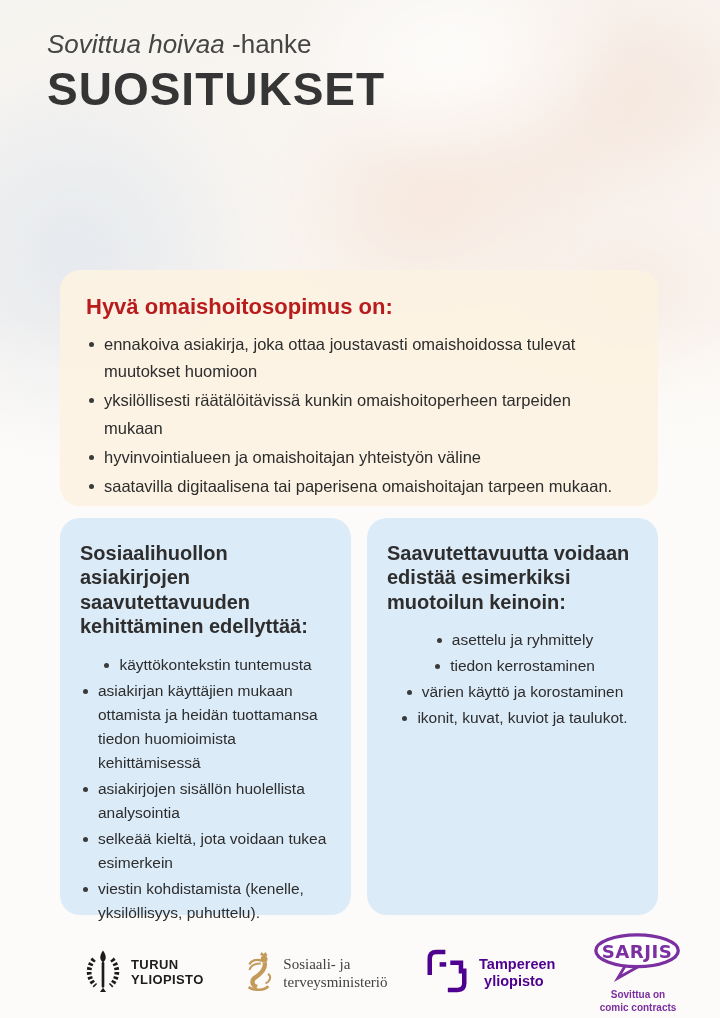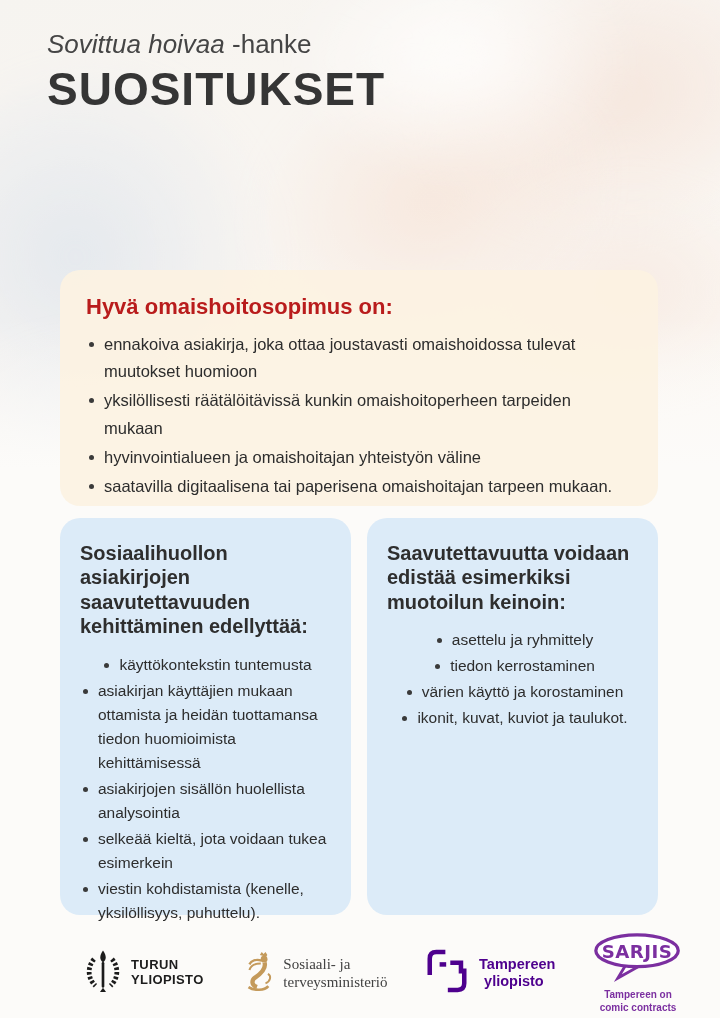--- a/index.html
+++ b/index.html
@@ -208,19 +208,19 @@
 
     <div class="logo logo-sarjis">
       <span>
         <svg width="92" height="50" viewBox="0 0 96 52">
           <polygon points="36,33 27,48 52,34" fill="#ffffff" stroke="#7b2fa0" stroke-width="3"></polygon>
           <ellipse cx="47" cy="19.5" rx="43" ry="16.5" fill="#ffffff" stroke="#7b2fa0" stroke-width="3.4"></ellipse>
           <text x="47" y="27" text-anchor="middle" font-family="DejaVu Sans, sans-serif" font-size="19" font-weight="bold" letter-spacing="0.5" fill="#7b2fa0">SARJIS</text>
         </svg>
       </span>
       <div class="logo-text-sarjis">
-        <div>Tampereen on</div>
+        <div>Sovittua on</div>
         <div>comic contracts</div>
       </div>
     </div>
 
   </footer>
 </div>
 
 </body></html>

